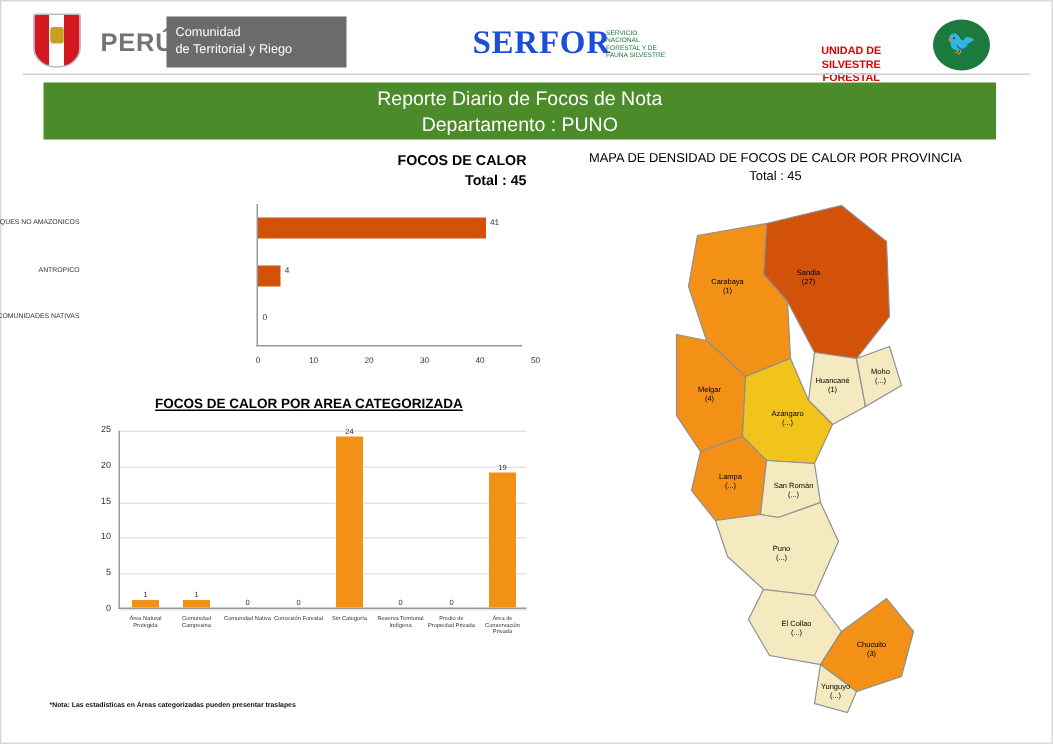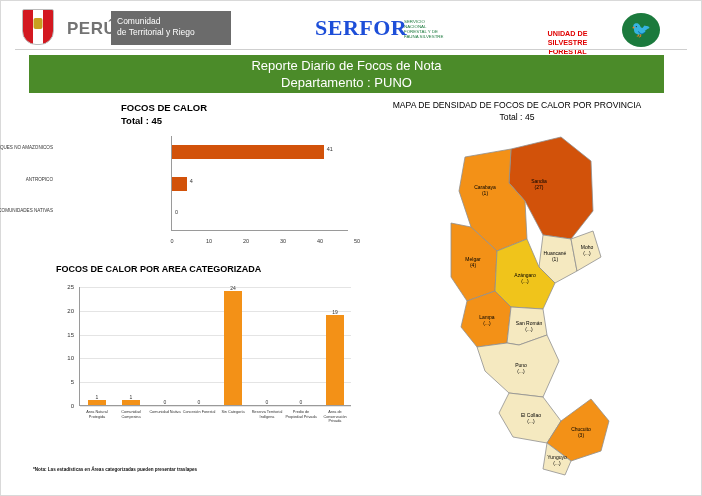--- a/index.html
+++ b/index.html
@@ -71,21 +71,21 @@
   
   .title-band{
     position:absolute;left:28px;top:54px;width:635px;height:38px;
     background:#4b8b29;color:#ffffff;
     display:flex;flex-direction:column;align-items:center;justify-content:center;
   }
   .title-band .l1{font-size:13px;}
   .title-band .l2{font-size:13px;margin-top:2px;text-align:center;}
   
   .chart1-title{
-    position:absolute;left:120px;top:100px;width:230px;text-align:left;
+    position:absolute;left:120px;top:100px;width:230px;text-align:right;
     font-size:9.5px;font-weight:bold;color:#000;line-height:13px;
   }
   .chart1{
     position:absolute;left:55px;top:135px;width:300px;height:115px;
   }
   .c1-axis{
     position:absolute;left:115px;top:0;right:8px;bottom:20px;
     border-left:1px solid #9a9a9a;border-bottom:1px solid #9a9a9a;
   }
   .c1-row{
@@ -98,22 +98,22 @@
     position:absolute;top:1px;font-size:5.5px;color:#333;
   }
   .c1-lbl{
     position:absolute;right:304px;width:100px;text-align:right;
     font-size:4.6px;color:#333;
   }
   .c1-tick{
     position:absolute;bottom:8px;font-size:5.5px;color:#333;transform:translateX(-50%);
   }
   .chart2-title{
-    position:absolute;left:55px;top:263px;width:300px;
-    font-size:9px;font-weight:bold;color:#000;
+    position:absolute;left:55px;top:263px;width:300px;text-align:center;
+    font-size:9px;font-weight:bold;color:#000;text-decoration:underline;
   }
   .chart2{
     position:absolute;left:30px;top:282px;width:330px;height:165px;
   }
   .c2-plot{
     position:absolute;left:48px;top:4px;right:10px;bottom:42px;
     border-left:1px solid #9a9a9a;border-bottom:1px solid #9a9a9a;
   }
   .c2-grid{position:absolute;left:0;right:0;height:1px;background:#e4e4e4;}
   .c2-bar{

